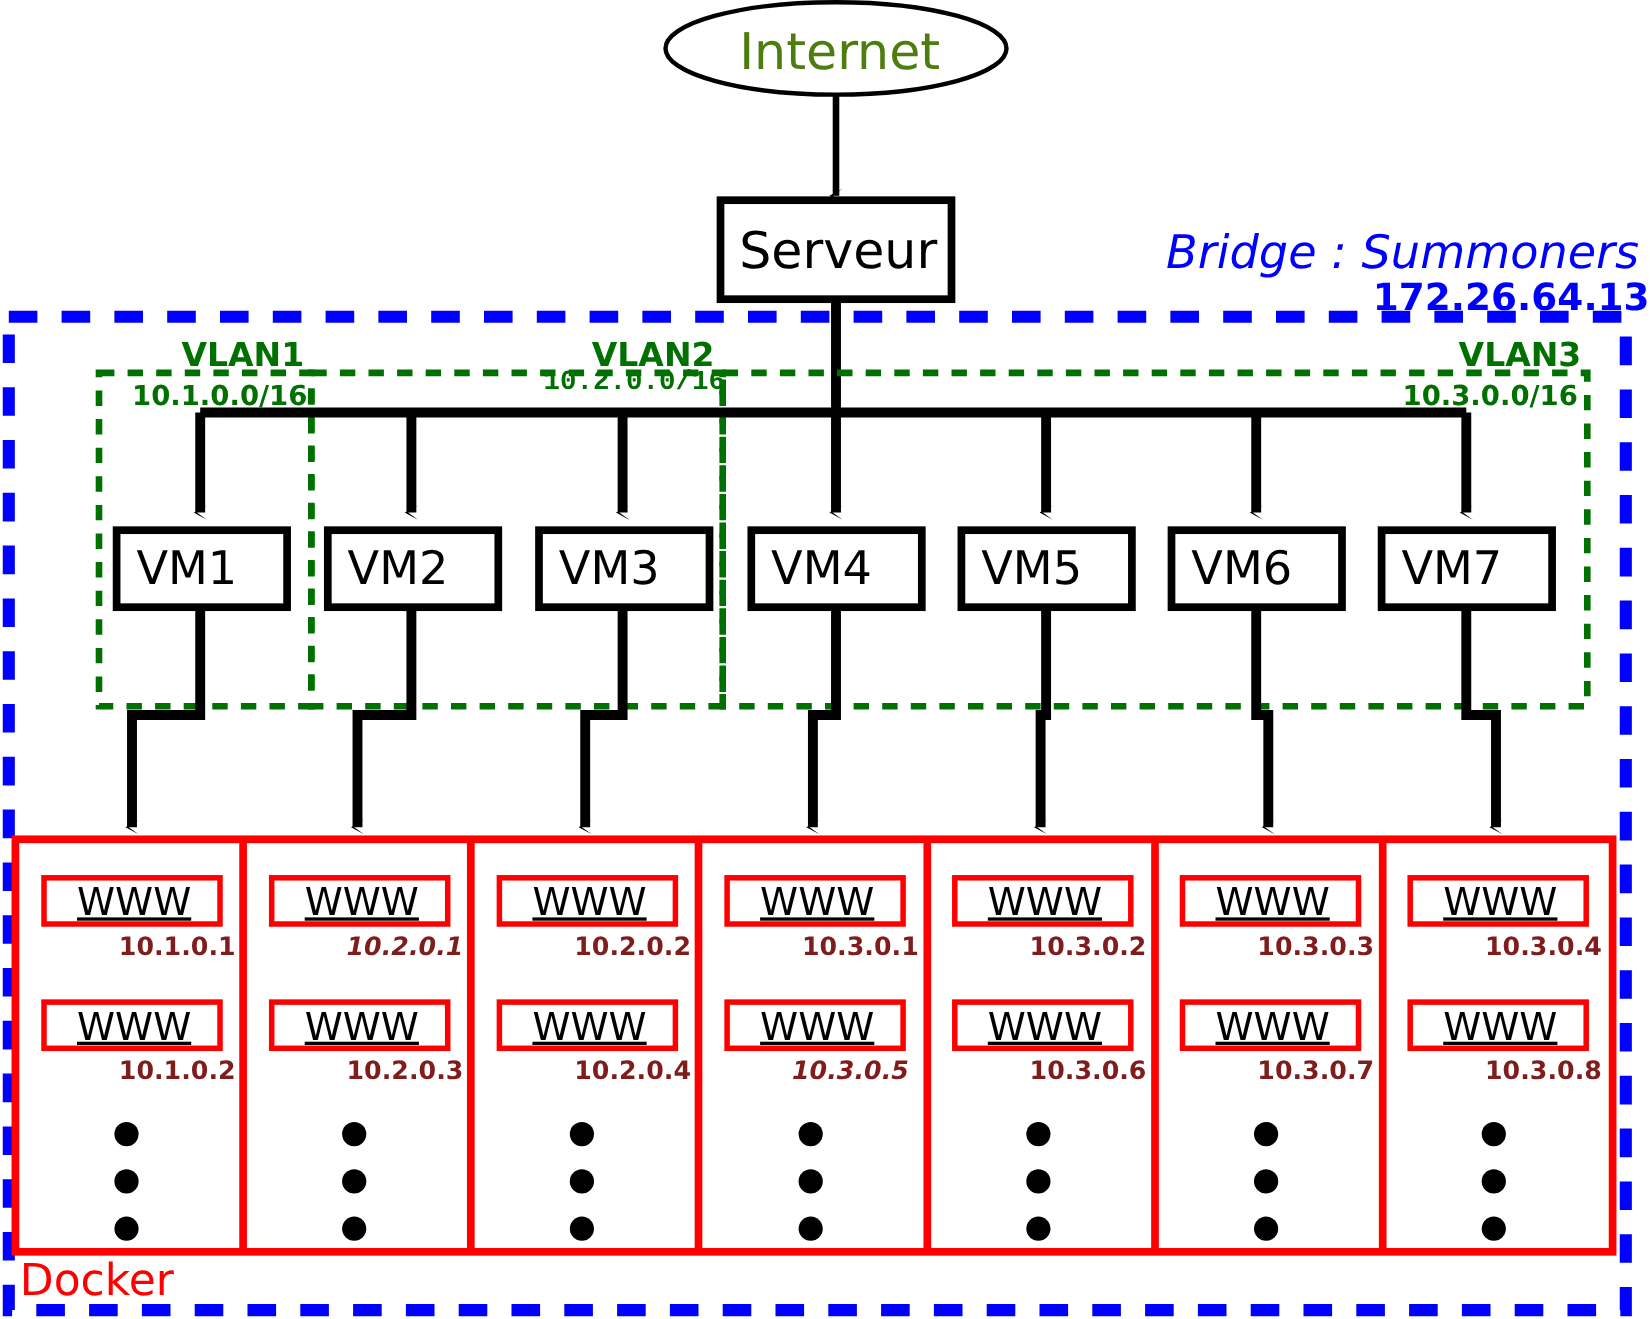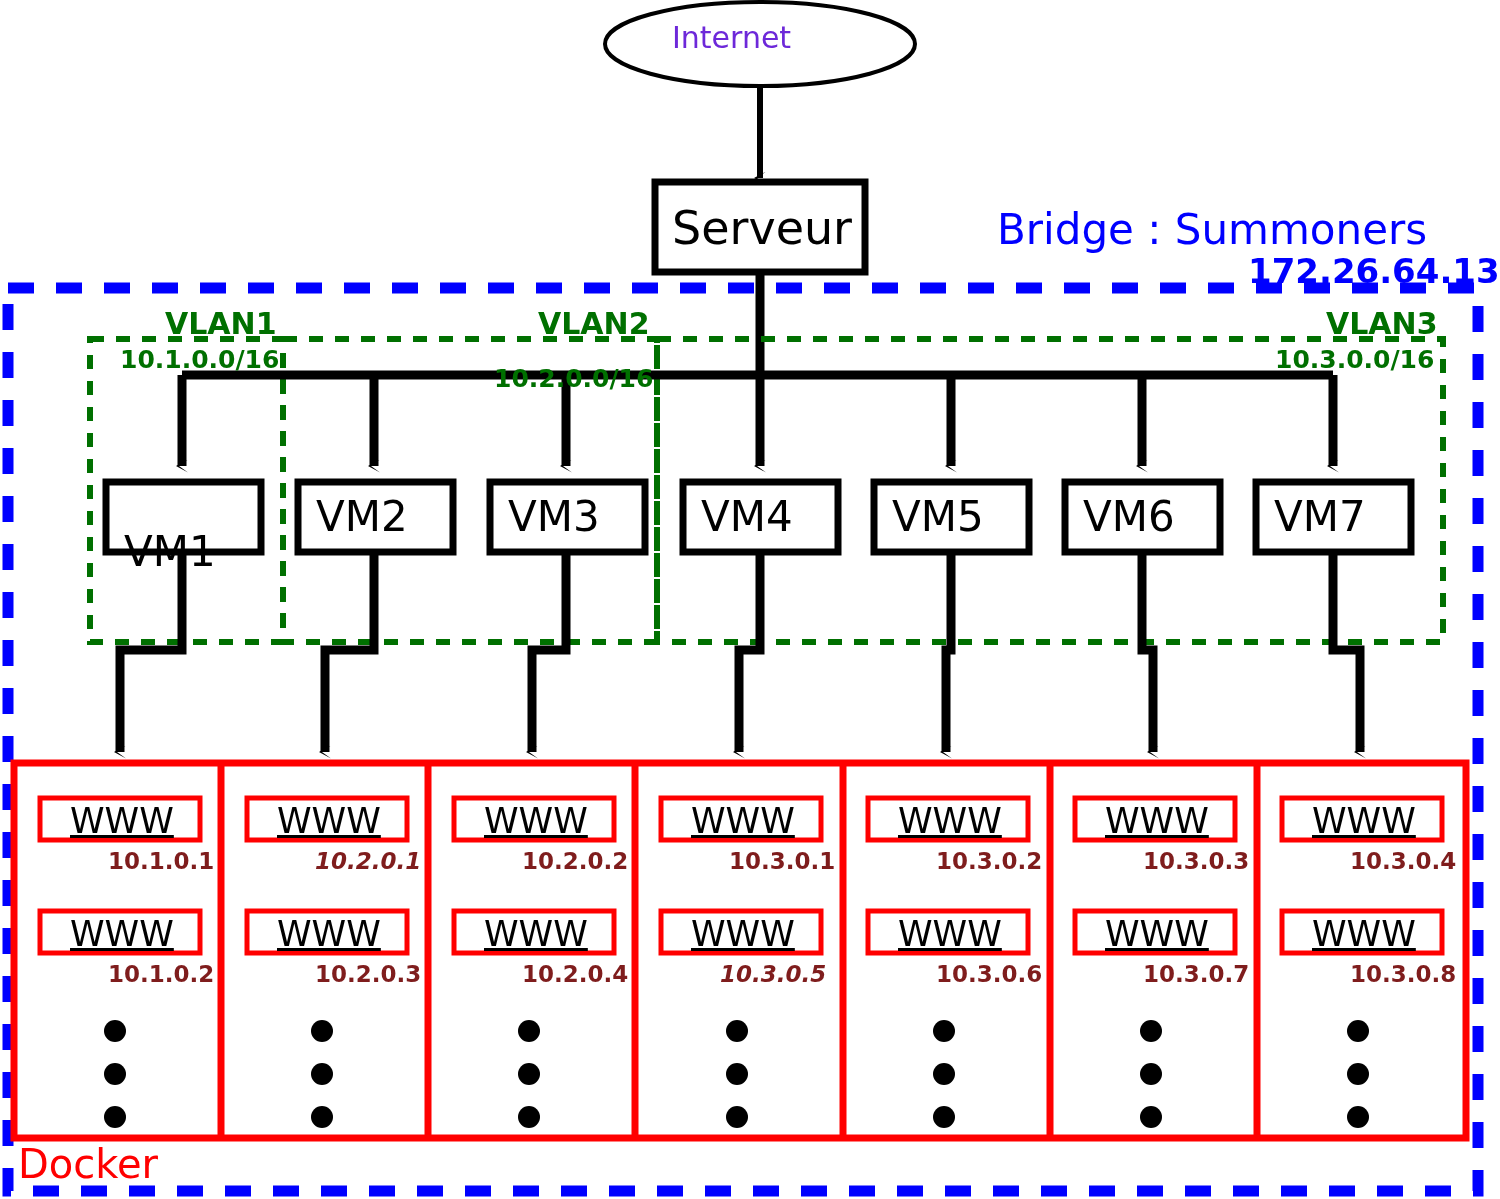--- a/index.html
+++ b/index.html
@@ -1,20 +1,20 @@
 <!DOCTYPE html>
 <html><head>
 <meta charset="utf-8">
 <style>
   html,body{margin:0;padding:0;background:#fff;}
   body{font-family:"DejaVu Sans","Liberation Sans",sans-serif;}
   #stage{position:relative;width:1500px;height:1199px;background:#ffffff;overflow:hidden;}
   svg#diagram{position:absolute;left:0;top:0;width:1500px;height:1199px;}
   .lbl{position:absolute;white-space:nowrap;}
-  .t-internet{font-size:30px;color:#6d28d9;}
+  .t-internet{font-size:46px;color:#4d7c0f;}
   .t-serveur{font-size:46px;color:#000;}
   .t-bridge{font-size:42px;color:#0000ff;}
   .t-bridgeip{font-size:34px;color:#0000ff;font-weight:bold;}
   .t-vlan{font-size:30px;color:#007000;font-weight:bold;}
   .t-vlanip{font-size:25px;color:#007000;font-weight:bold;}
   .t-vm{font-size:42px;color:#000;}
   .t-www{font-size:35px;color:#000;text-decoration:underline;}
   .t-ip{font-size:23px;color:#7f1d1d;font-weight:bold;}
   .t-docker{font-size:40px;color:#ff0000;}
 </style>
@@ -118,33 +118,33 @@
       <circle cx="1358" cy="1031" r="11"></circle>
         <circle cx="1358" cy="1074" r="11"></circle>
         <circle cx="1358" cy="1117" r="11"></circle>
     </g>
   </svg>
 
   <div class="lbl t-internet" style="left:672px;top:20px;">Internet</div>
 
   <div class="lbl t-serveur" style="left:672px;top:201px;">Serveur</div>
 
-  <div class="lbl t-bridge" style="left:997px;top:205px;">Bridge : Summoners</div>
+  <div class="lbl t-bridge" style="left:1060px;top:205px;font-style:italic;">Bridge : Summoners</div>
   <div class="lbl t-bridgeip" style="left:1248px;top:251px;">172.26.64.13</div>
 
   <div class="lbl t-vlan" style="left:165px;top:306px;">VLAN1</div>
   <div class="lbl t-vlanip" style="left:120px;top:345px;">10.1.0.0/16</div>
 
   <div class="lbl t-vlan" style="left:538px;top:306px;">VLAN2</div>
-  <div class="lbl t-vlanip" style="left:494px;top:364px;">10.2.0.0/16</div>
+  <div class="lbl t-vlanip" style="left:494px;top:333px;font-family:Liberation Mono, monospace;">10.2.0.0/16</div>
 
   <div class="lbl t-vlan" style="left:1326px;top:306px;">VLAN3</div>
   <div class="lbl t-vlanip" style="left:1275px;top:345px;">10.3.0.0/16</div>
 
-  <div class="lbl t-vm" style="left:124px;top:492px;margin-top:35px;">VM1</div>
+  <div class="lbl t-vm" style="left:124px;top:492px;">VM1</div>
   <div class="lbl t-vm" style="left:316px;top:492px;">VM2</div>
   <div class="lbl t-vm" style="left:508px;top:492px;">VM3</div>
   <div class="lbl t-vm" style="left:701px;top:492px;">VM4</div>
   <div class="lbl t-vm" style="left:892px;top:492px;">VM5</div>
   <div class="lbl t-vm" style="left:1083px;top:492px;">VM6</div>
   <div class="lbl t-vm" style="left:1274px;top:492px;">VM7</div>
 
   <div class="lbl t-www" style="left:70px;top:801px;">WWW</div>
   <div class="lbl t-ip" style="left:108px;top:848px;">10.1.0.1</div>
   <div class="lbl t-www" style="left:70px;top:914px;">WWW</div>

